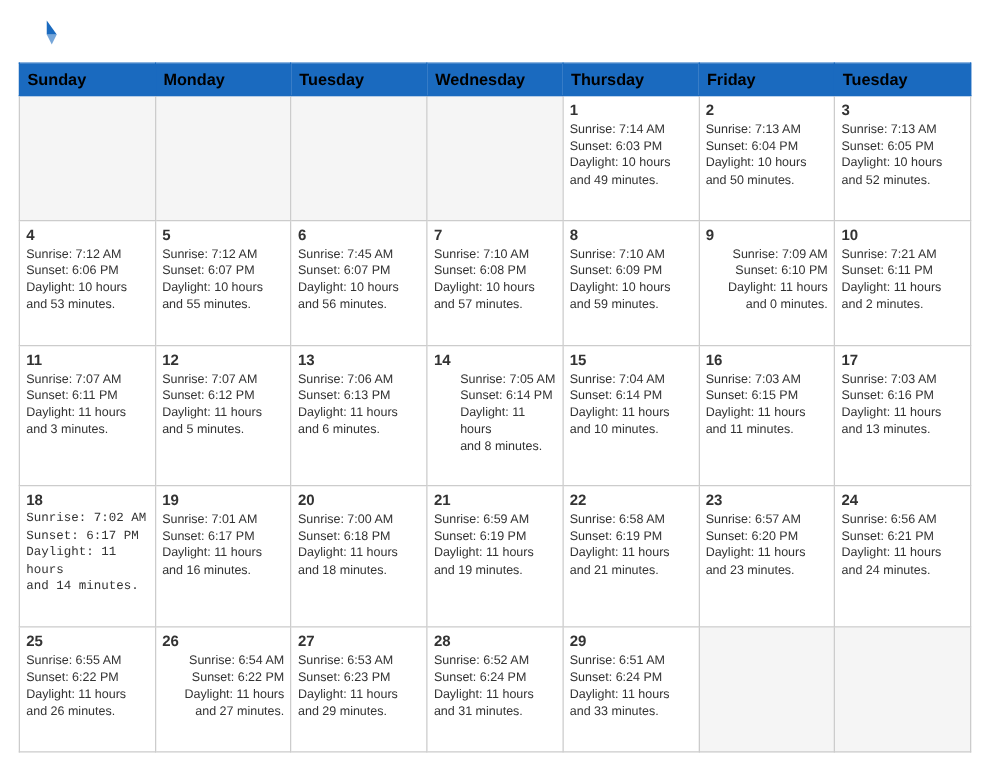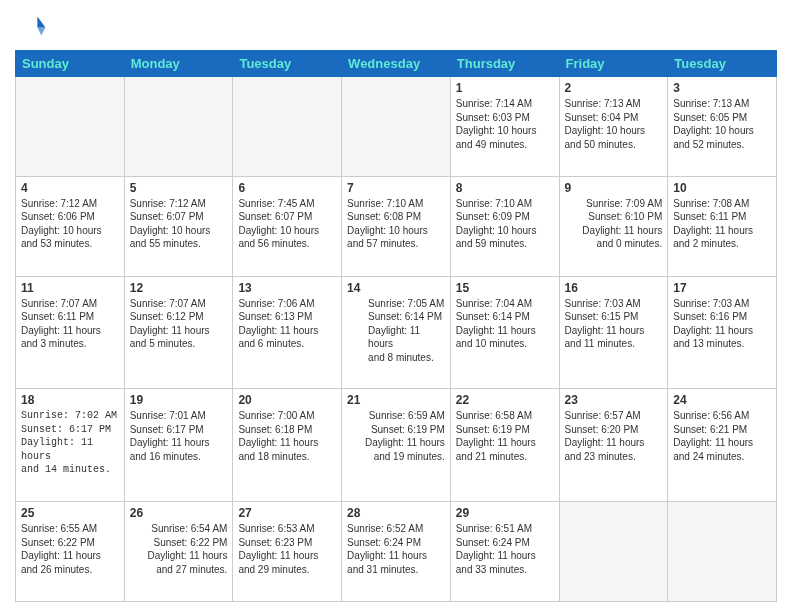--- a/index.html
+++ b/index.html
@@ -55,21 +55,21 @@
     }
     .calendar {
       flex: 1;
       border: 1px solid #ccc;
       border-collapse: collapse;
       width: 100%;
       table-layout: fixed;
     }
     .calendar th {
       background: #1a6abf;
-      color: #5eead4;
+      color: #000000;
       text-align: left;
       padding: 5px 6px;
       font-size: 13px;
       border: 1px solid #1a6abf;
     }
     .calendar td {
       vertical-align: top;
       padding: 4px 5px;
       border: 1px solid #ccc;
       font-size: 10.5px;
@@ -194,21 +194,21 @@
           </td>
           <td>
             <span class="day-number">9</span>
             <div class="day-info" style="white-space: pre-line; text-align: right;">Sunrise: 7:09 AM
 Sunset: 6:10 PM
 Daylight: 11 hours
 and 0 minutes.</div>
           </td>
           <td>
             <span class="day-number">10</span>
-            <div class="day-info" style="white-space: pre-line;">Sunrise: 7:08 AM
+            <div class="day-info" style="white-space: pre-line;">Sunrise: 7:21 AM
 Sunset: 6:11 PM
 Daylight: 11 hours
 and 2 minutes.</div>
           </td>
         </tr>
         <tr>
           <td>
             <span class="day-number">11</span>
             <div class="day-info" style="white-space: pre-line;">Sunrise: 7:07 AM
 Sunset: 6:11 PM
@@ -275,21 +275,21 @@
           </td>
           <td>
             <span class="day-number">20</span>
             <div class="day-info" style="white-space: pre-line;">Sunrise: 7:00 AM
 Sunset: 6:18 PM
 Daylight: 11 hours
 and 18 minutes.</div>
           </td>
           <td>
             <span class="day-number">21</span>
-            <div class="day-info" style="white-space: pre-line; text-align: right;">Sunrise: 6:59 AM
+            <div class="day-info" style="white-space: pre-line;">Sunrise: 6:59 AM
 Sunset: 6:19 PM
 Daylight: 11 hours
 and 19 minutes.</div>
           </td>
           <td>
             <span class="day-number">22</span>
             <div class="day-info" style="white-space: pre-line;">Sunrise: 6:58 AM
 Sunset: 6:19 PM
 Daylight: 11 hours
 and 21 minutes.</div>

